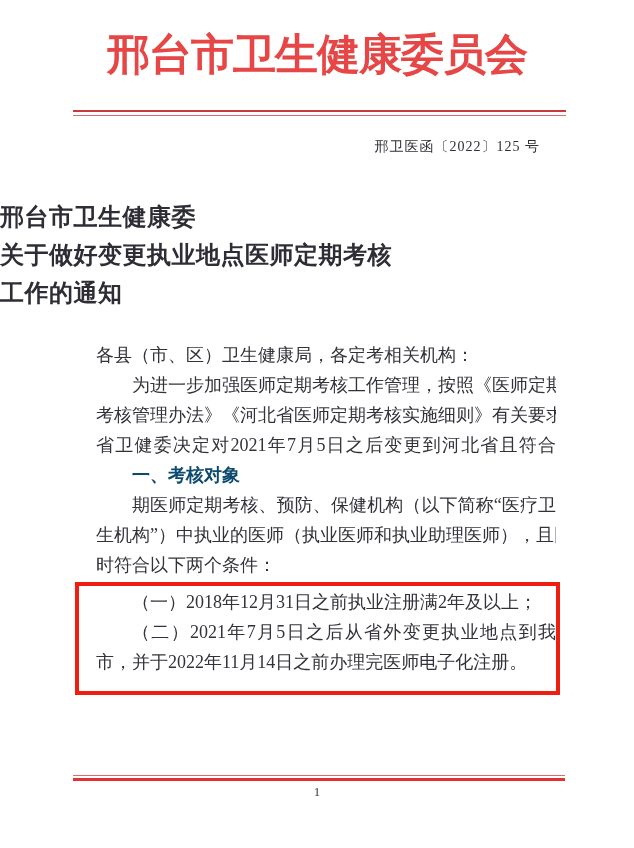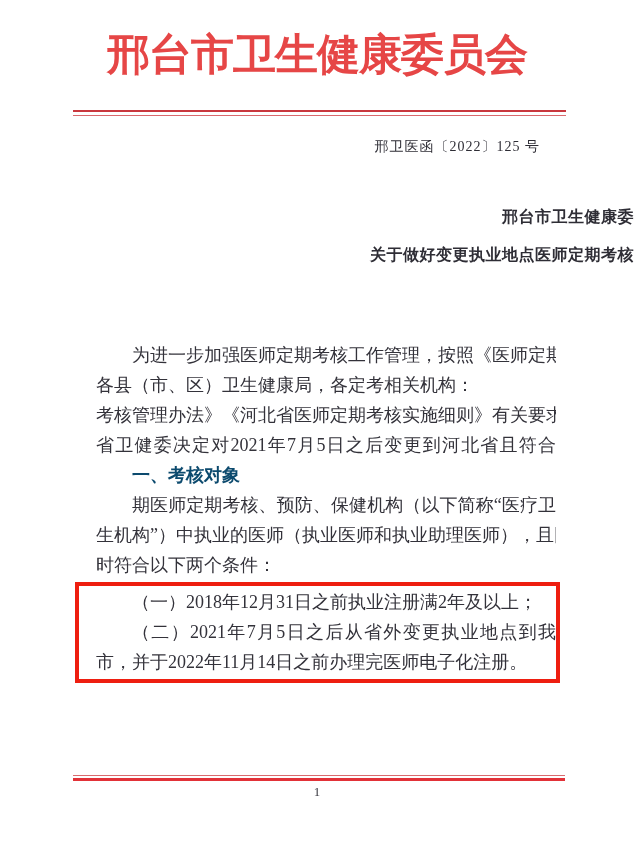--- a/index.html
+++ b/index.html
@@ -33,22 +33,22 @@
     position: absolute;
     top: 138px; right: 94px;
     font-size: 14px;
     letter-spacing: 1px;
     color: #2e2d35;
     white-space: nowrap;
   }
   .title {
     position: absolute;
     top: 198px; left: 0; right: 0;
-    text-align: right;
-    font-size: 16px;
+    text-align: left;
+    font-size: 24px;
     line-height: 38px;
     font-weight: 600;
     letter-spacing: 0.5px;
     color: #2e2d35;
   }
   .body-block {
     position: absolute;
     top: 340px; left: 96px;
     width: 460px;
     font-size: 18px;
@@ -64,21 +64,21 @@
   .line.end { text-align-last: left; }
   .line.indent { text-indent: 2em; }
   .line.heading {
     font-weight: bold;
     font-family: "Liberation Sans", "DejaVu Sans", sans-serif;
     color: #0c4a6e;
   }
   .box {
     border: 4px solid #ee1e10;
     margin: 2px -4px 2px -21px;
-    padding: 1px 0 2px 17px;
+    padding: 1px 0 14px 17px;
   }
   .foot-rule {
     position: absolute;
     top: 775px; left: 73px;
     width: 492px; height: 2px;
     border-top: 1px solid #d96a6e;
     border-bottom: 3px solid #e23238;
   }
   .page-no {
     position: absolute;
@@ -95,25 +95,26 @@
 
   <div class="agency">邢台市卫生健康委员会</div>
 
   <div class="head-rule"></div>
 
   <div class="doc-no">邢卫医函〔2022〕125 号</div>
 
   <div class="title">
     <div>邢台市卫生健康委</div>
     <div>关于做好变更执业地点医师定期考核</div>
+    <div>工作的通知</div>
   </div>
 
   <div class="body-block">
+    <div class="line end">各县（市、区）卫生健康局，各定考相关机构：</div>
     <div class="line indent">为进一步加强医师定期考核工作管理，按照《医师定期</div>
-    <div class="line end">各县（市、区）卫生健康局，各定考相关机构：</div>
     <div class="line">考核管理办法》《河北省医师定期考核实施细则》有关要求，</div>
     <div class="line">省卫健委决定对2021年7月5日之后变更到河北省且符合</div>
     <div class="line end indent heading">一、考核对象</div>
     <div class="line indent">期医师定期考核、预防、保健机构（以下简称“医疗卫</div>
     <div class="line">生机构”）中执业的医师（执业医师和执业助理医师），且同</div>
     <div class="line end">时符合以下两个条件：</div>
 
     <div class="box">
       <div class="line end indent">（一）2018年12月31日之前执业注册满2年及以上；</div>
       <div class="line indent">（二）2021年7月5日之后从省外变更执业地点到我</div>

